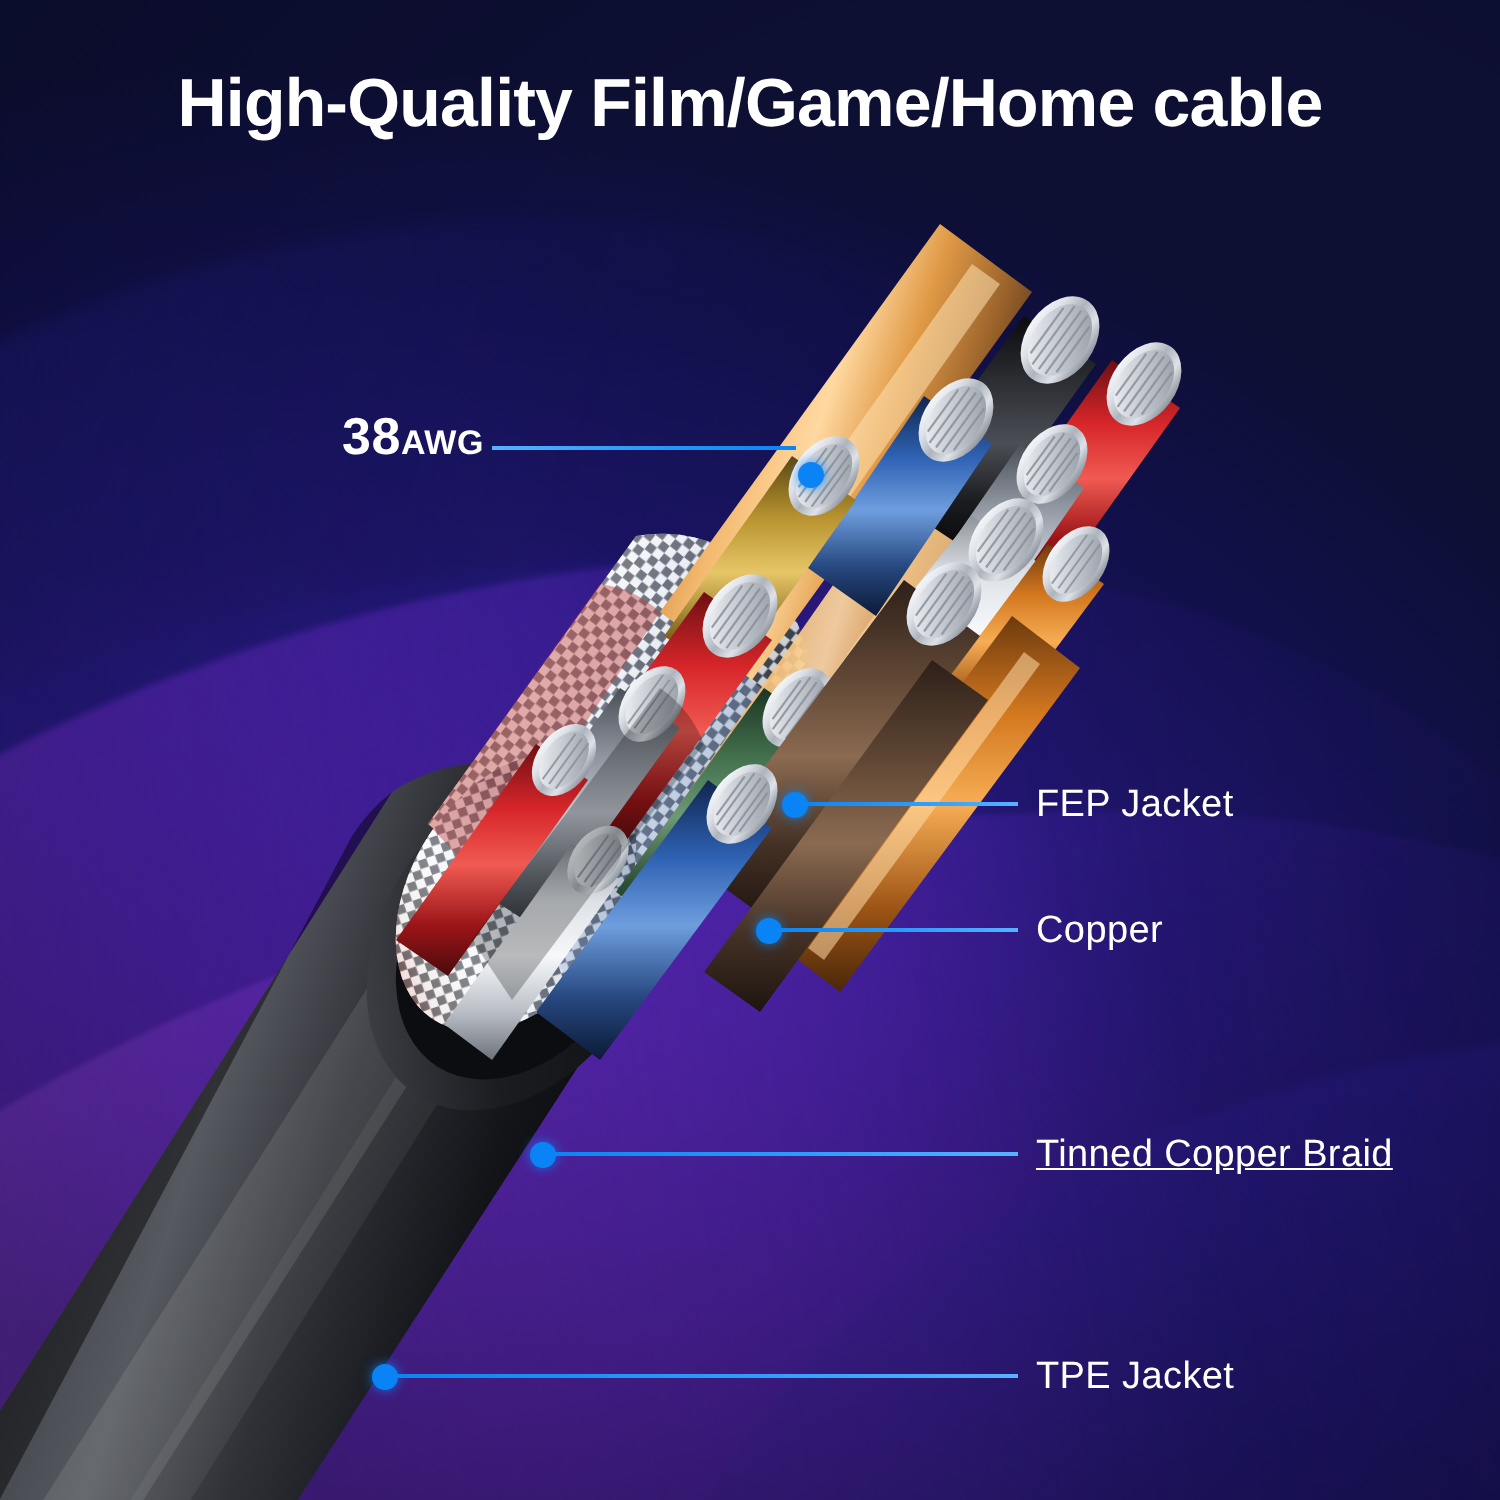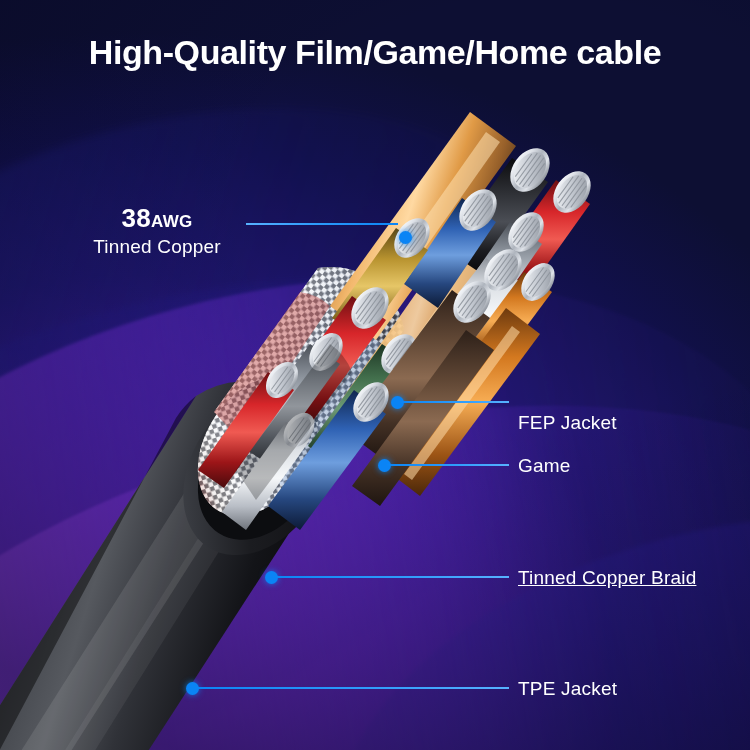--- a/index.html
+++ b/index.html
@@ -110,21 +110,21 @@
     position: absolute;
     color: #ffffff;
     font-size: 19px;
     white-space: nowrap;
     letter-spacing: .2px;
   }
   .awg-wrap {
     position: absolute;
     color: #ffffff;
     white-space: nowrap;
-    text-align: center;
+    text-align: right;
   }
   .awg-top { font-size: 26px; font-weight: bold; letter-spacing: .3px; }
   .awg-top .unit { font-size: 17px; font-weight: bold; }
   .awg-sub { font-size: 19px; margin-top: 2px; letter-spacing: .2px; }
 </style>
 </head>
 <body>
 
 <div id="stage">
 
@@ -523,36 +523,35 @@
         <path d="M352 486 L466 330 L494 350 L380 506 Z" fill="url(#wBrn)"></path>
       </g>
     </g>
 
     <path d="M236 470 L330 344 A 60 60 0 0 1 352 372 L256 500 Z" fill="rgba(0,0,0,.25)"></path>
   </svg>
 
   <div class="callout">
     <div class="awg-wrap" style="left:72px; top:203px; width:170px;">
       <div class="awg-top"><span>38</span><span class="unit">AWG</span></div>
-      <div class="awg-sub">Tinned Copper</div>
     </div>
     <div class="lead rtl" style="left:246px; top:223px; width:152px;"></div>
     <div class="dot" style="left:399px; top:231px;"></div>
   </div>
 
   <div class="callout">
     <div class="dot" style="left:391px; top:396px;"></div>
     <div class="lead" style="left:399px; top:401px; width:110px;"></div>
-    <div class="lbl" style="left:518px; top:392px;margin-top:20px;">FEP Jacket</div>
+    <div class="lbl" style="left:518px; top:392px;">FEP Jacket</div>
   </div>
 
   <div class="callout">
     <div class="dot" style="left:378px; top:459px;"></div>
     <div class="lead" style="left:386px; top:464px; width:123px;"></div>
-    <div class="lbl" style="left:518px; top:455px;">Game</div>
+    <div class="lbl" style="left:518px; top:455px;">Copper</div>
   </div>
 
   <div class="callout">
     <div class="dot" style="left:265px; top:571px;"></div>
     <div class="lead" style="left:273px; top:576px; width:236px;"></div>
     <div class="lbl" style="left:518px; top:567px;text-decoration:underline;">Tinned Copper Braid</div>
   </div>
 
   <div class="callout">
     <div class="dot" style="left:186px; top:682px;"></div>

